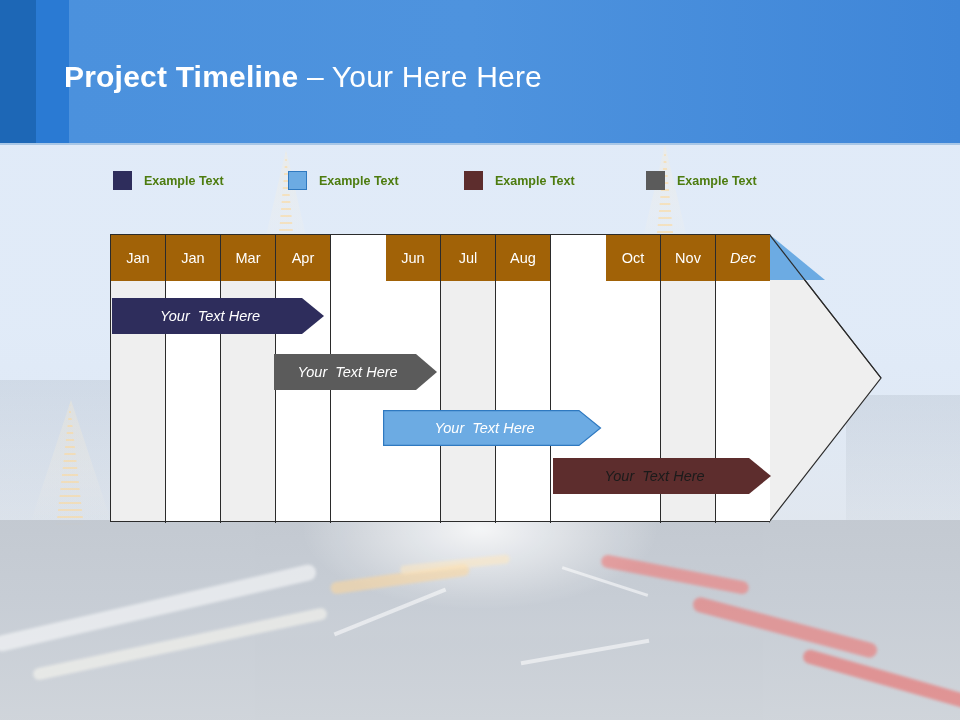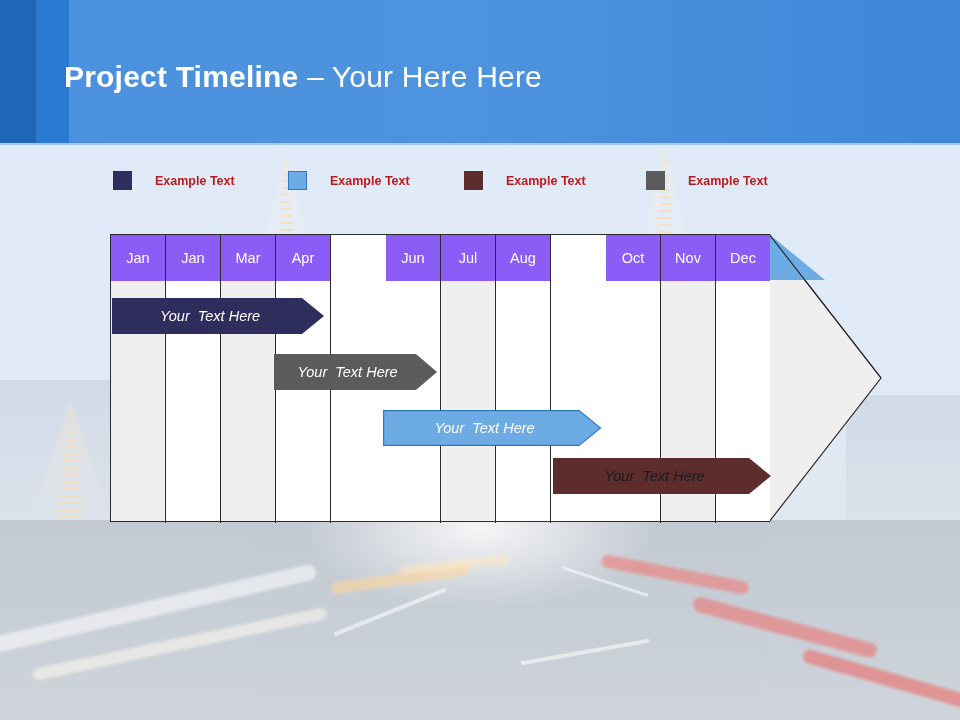--- a/index.html
+++ b/index.html
@@ -84,38 +84,38 @@
   .title .strong { font-weight: bold; }
   .title .light { font-weight: normal; }
 
   
   .legend { position: absolute; left: 0; top: 171px; width: 960px; height: 22px; }
   .legend-item { position: absolute; top: 0; height: 20px; white-space: nowrap; }
   .legend-swatch {
     display: inline-block; width: 19px; height: 19px; vertical-align: middle;
   }
   .legend-label {
-    display: inline-block; vertical-align: middle; margin-left: 13px;
-    font-size: 12.5px; font-weight: bold; color: #b91c1c; padding-left: 10px;
+    display: inline-block; vertical-align: middle; margin-left: 2px;
+    font-size: 12.5px; font-weight: bold; color: #4d7c0f; padding-left: 10px;
   }
 
   
   .chart { position: absolute; left: 110px; top: 234px; }
   .grid-body {
     position: absolute; left: 0; top: 0; width: 659px; height: 288px;
     border: 1px solid #2b2b2b;
     background: #ffffff;
   }
   .col {
     position: absolute; top: 0; height: 288px;
     border-right: 1px solid #2b2b2b;
   }
   .col .col-head {
     position: absolute; left: 0; top: 0; width: 100%; height: 46px;
-    background: #8b5cf6;
+    background: #a16207;
     color: #ffffff; font-size: 14.5px;
     display: flex; align-items: center; justify-content: center;
   }
   .col .col-body {
     position: absolute; left: 0; top: 46px; width: 100%; height: 240px;
   }
   .col.stripe .col-body { background: #efefef; }
   .col.plain  .col-body { background: #ffffff; }
 
   
@@ -241,21 +241,21 @@
         <div class="col-body"></div>
       </div>
       <div class="col plain" style="left:495px; width:55px;text-align:right;">
         <div class="col-head">Oct</div>
         <div class="col-body"></div>
       </div>
       <div class="col stripe" style="left:550px; width:55px;">
         <div class="col-head">Nov</div>
         <div class="col-body"></div>
       </div>
-      <div class="col plain" style="left:605px; width:54px; border-right:none;">
+      <div class="col plain" style="left:605px; width:54px; border-right:none;font-style:italic;">
         <div class="col-head">Dec</div>
         <div class="col-body"></div>
       </div>
     </div>
 
     <div class="bar" style="left:2px; top:64px; width:212px; color:#ffffff;">
       <svg width="212" height="36" viewBox="0 0 212 36">
         <polygon points="0,0 190,0 212,18 190,36 0,36" fill="#2e2d5c"></polygon>
       </svg>
       <span class="bar-label">Your  Text Here</span>

